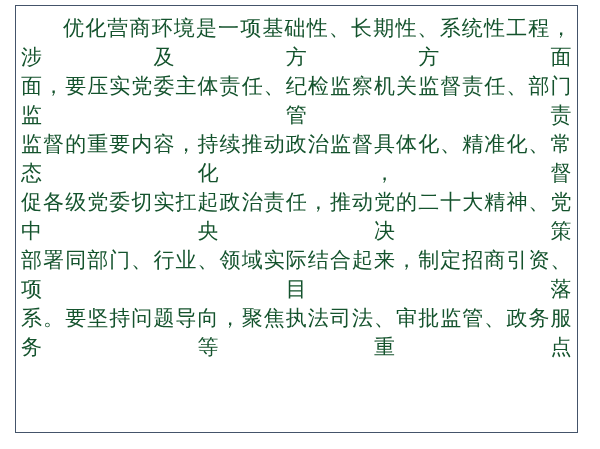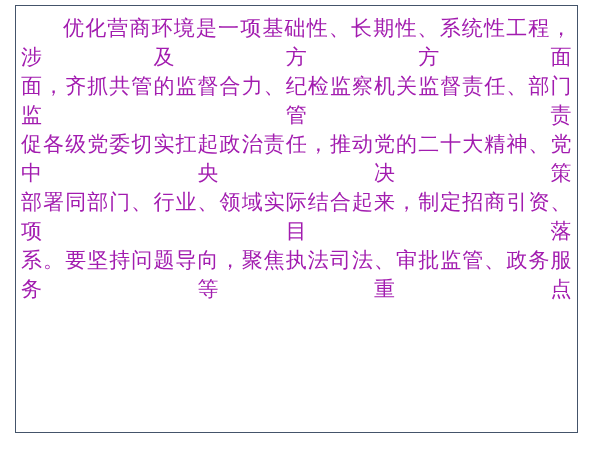--- a/index.html
+++ b/index.html
@@ -23,35 +23,36 @@
     box-sizing: border-box;
     border: 1.5px solid #44546a;
     padding: 7px 5px 0 5px;
     background: #ffffff;
   }
   .text-line {
     margin: 0;
     padding: 0;
     font-size: 21px;
     line-height: 29px;
-    color: #a21caf;
+    color: #14532d;
     letter-spacing: 0.5px;
     text-align: justify;
     text-align-last: justify;
     text-justify: inter-character;
     white-space: normal;
     overflow: hidden;
   }
   .text-line.first {
     text-indent: 2em;
   }
 </style>
 </head>
 <body>
 
 <div class="paragraph-frame">
   <p class="text-line first">优化营商环境是一项基础性、长期性、系统性工程，涉及方方面</p>
-  <p class="text-line">面，齐抓共管的监督合力、纪检监察机关监督责任、部门监管责</p>
+  <p class="text-line">面，要压实党委主体责任、纪检监察机关监督责任、部门监管责</p>
+  <p class="text-line">监督的重要内容，持续推动政治监督具体化、精准化、常态化，督</p>
   <p class="text-line">促各级党委切实扛起政治责任，推动党的二十大精神、党中央决策</p>
   <p class="text-line">部署同部门、行业、领域实际结合起来，制定招商引资、项目落</p>
   <p class="text-line">系。要坚持问题导向，聚焦执法司法、审批监管、政务服务等重点</p>
 
 </div>
 
 </body></html>

